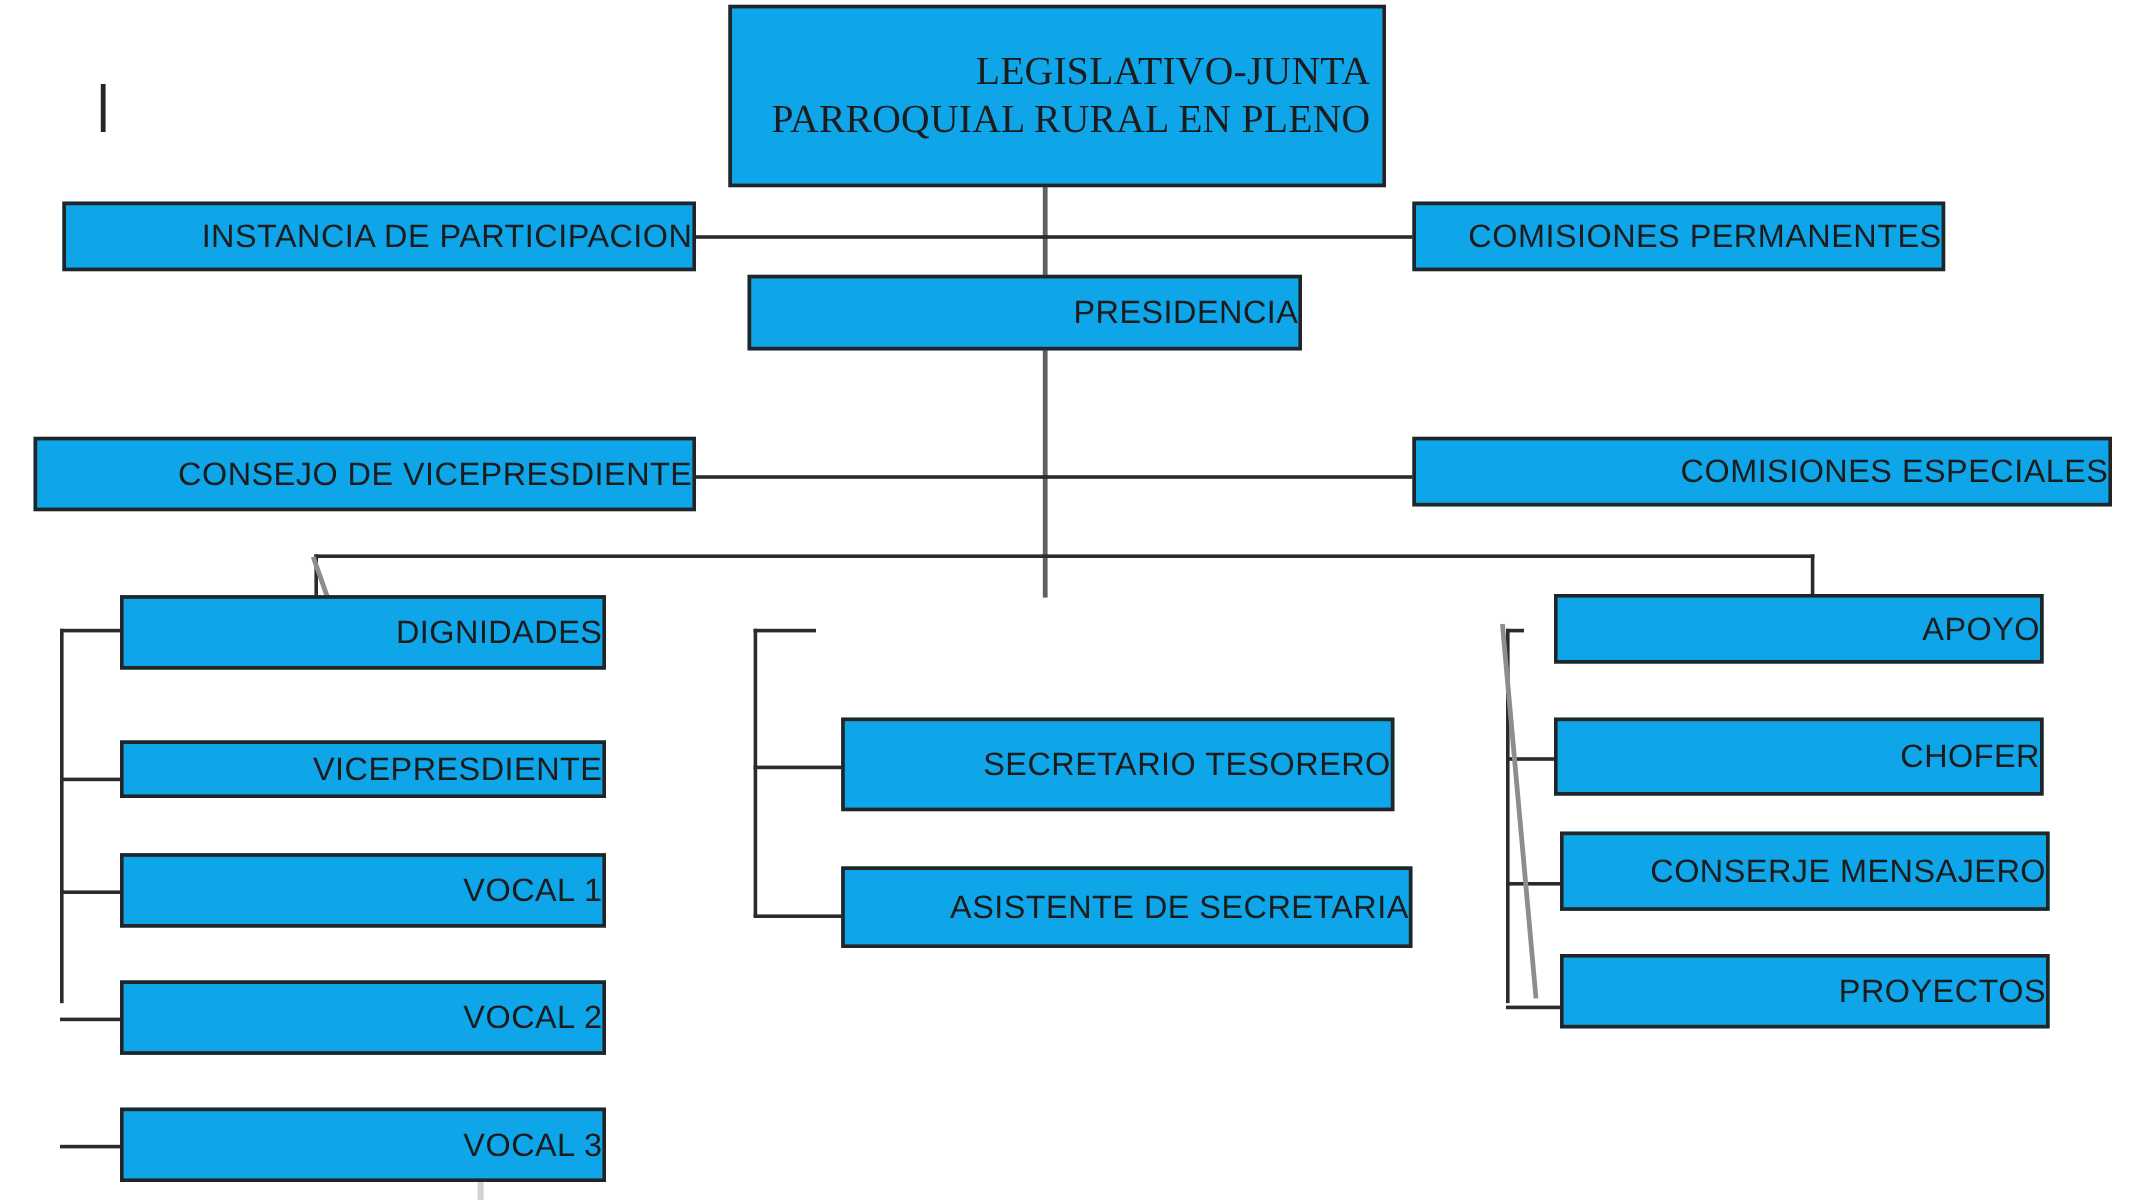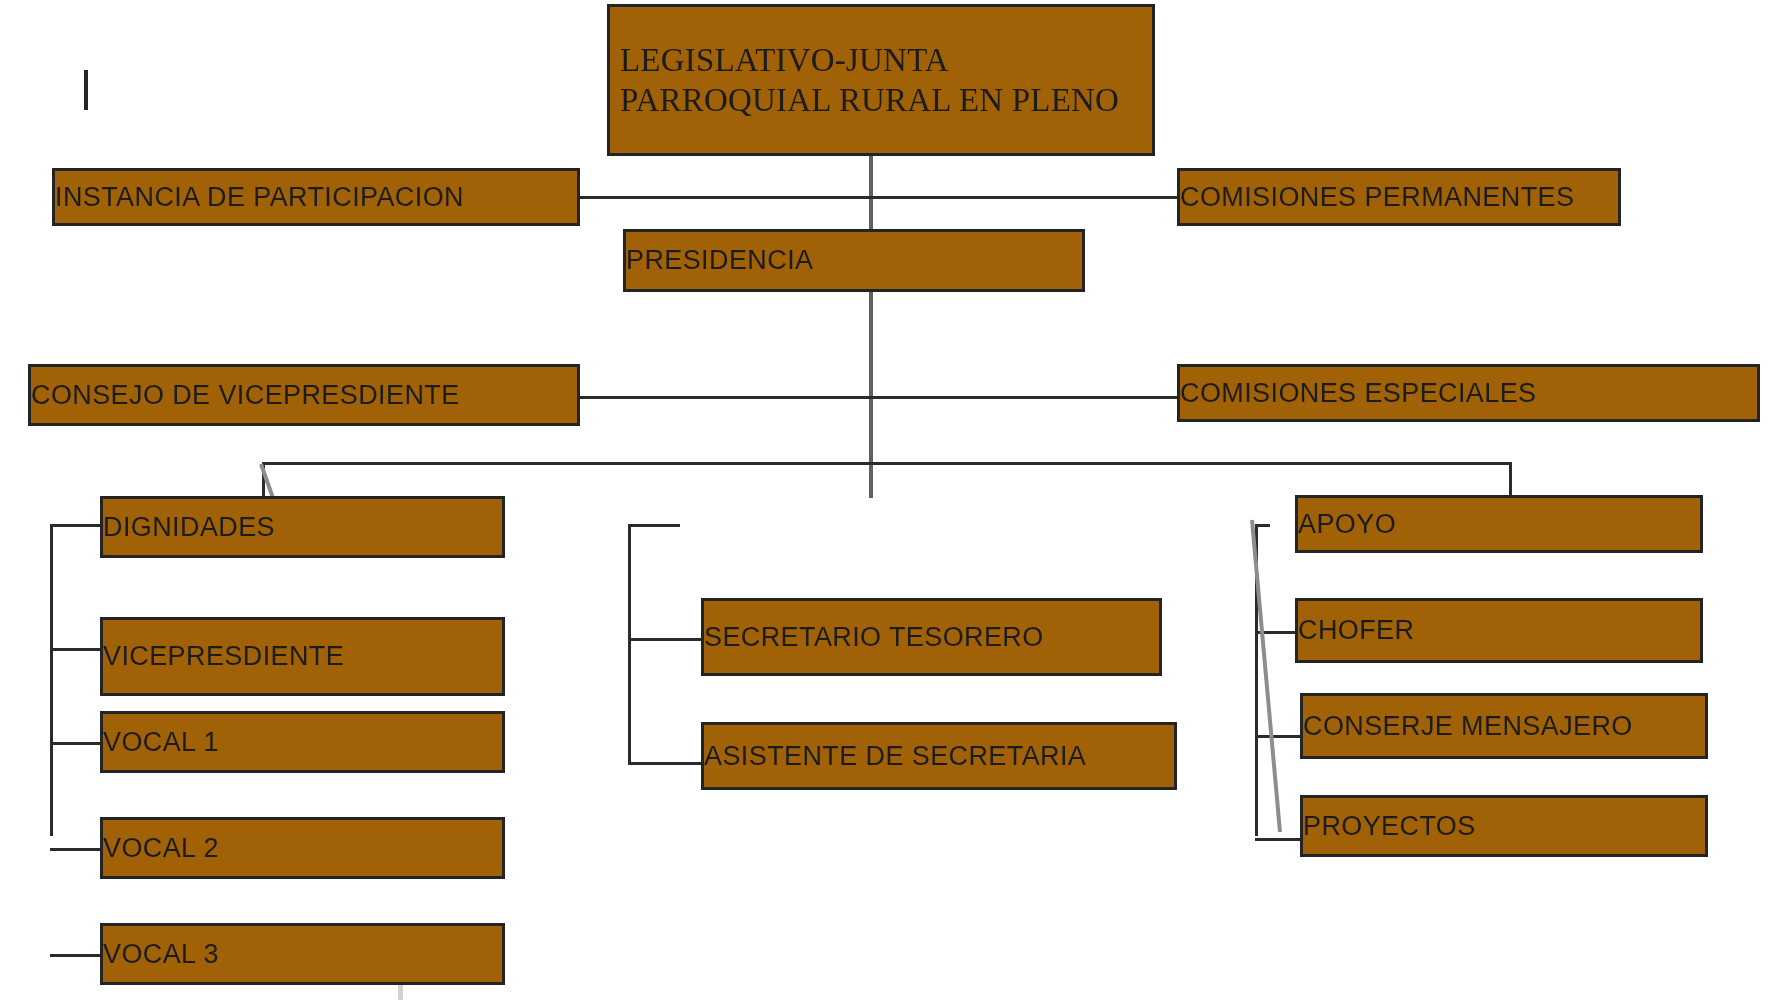--- a/index.html
+++ b/index.html
@@ -12,25 +12,25 @@
     width: 1785px;
     height: 1000px;
     background: #ffffff;
     overflow: hidden;
     font-family: "Liberation Sans", sans-serif;
   }
   .node {
     position: absolute;
     box-sizing: border-box;
     border: 3px solid #242424;
-    background: #a16207;
+    background: #0ea5e9;
     display: flex;
     align-items: center;
     justify-content: center;
-    text-align: left;
+    text-align: right;
     color: #1c1c1c;
     font-family: "Liberation Sans", sans-serif;
     font-size: 27px;
     letter-spacing: 0.4px;
     line-height: 1.12;
     z-index: 3;
   }
   .node.serif {
     font-family: "Liberation Serif", serif;
     font-size: 33px;
@@ -145,21 +145,21 @@
   </div>
 
   <div class="node" style="left:1177px; top:364px; width:583px; height:58px;">
     <span class="node-label">COMISIONES ESPECIALES</span>
   </div>
 
   <div class="node" style="left:100px; top:496px; width:405px; height:62px;">
     <span class="node-label">DIGNIDADES</span>
   </div>
 
-  <div class="node" style="left:100px; top:617px; width:405px; height:79px;">
+  <div class="node" style="left:100px; top:617px; width:405px; height:48px;">
     <span class="node-label">VICEPRESDIENTE</span>
   </div>
 
   <div class="node" style="left:100px; top:711px; width:405px; height:62px;">
     <span class="node-label">VOCAL 1</span>
   </div>
 
   <div class="node" style="left:100px; top:817px; width:405px; height:62px;">
     <span class="node-label">VOCAL 2</span>
   </div>

